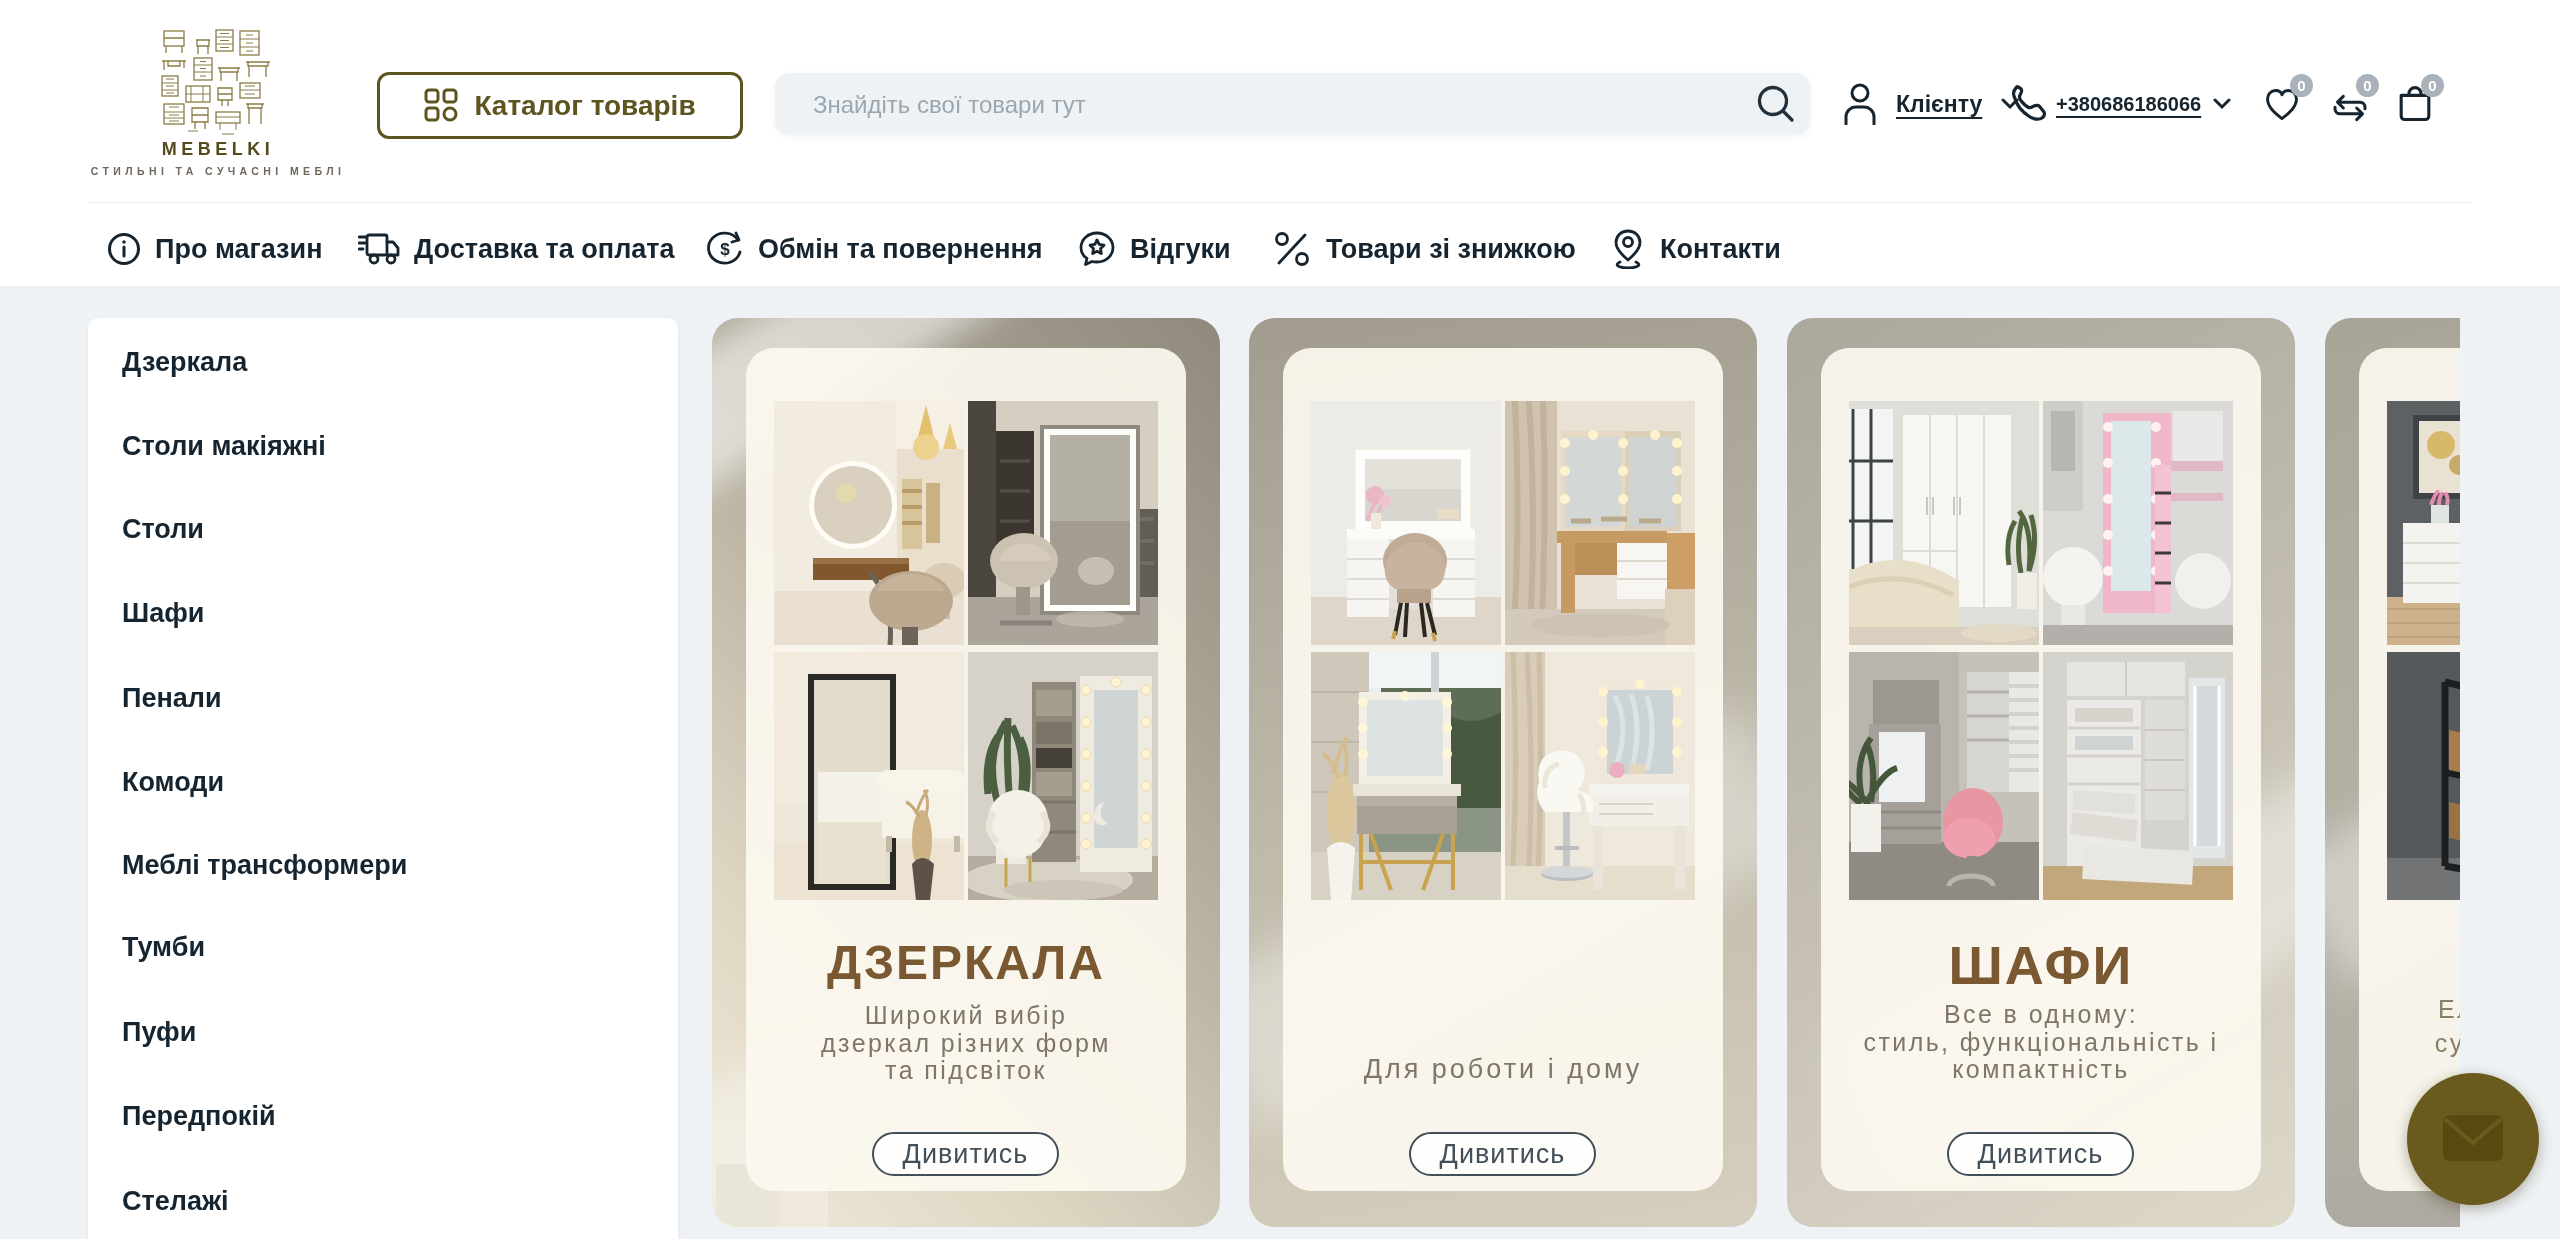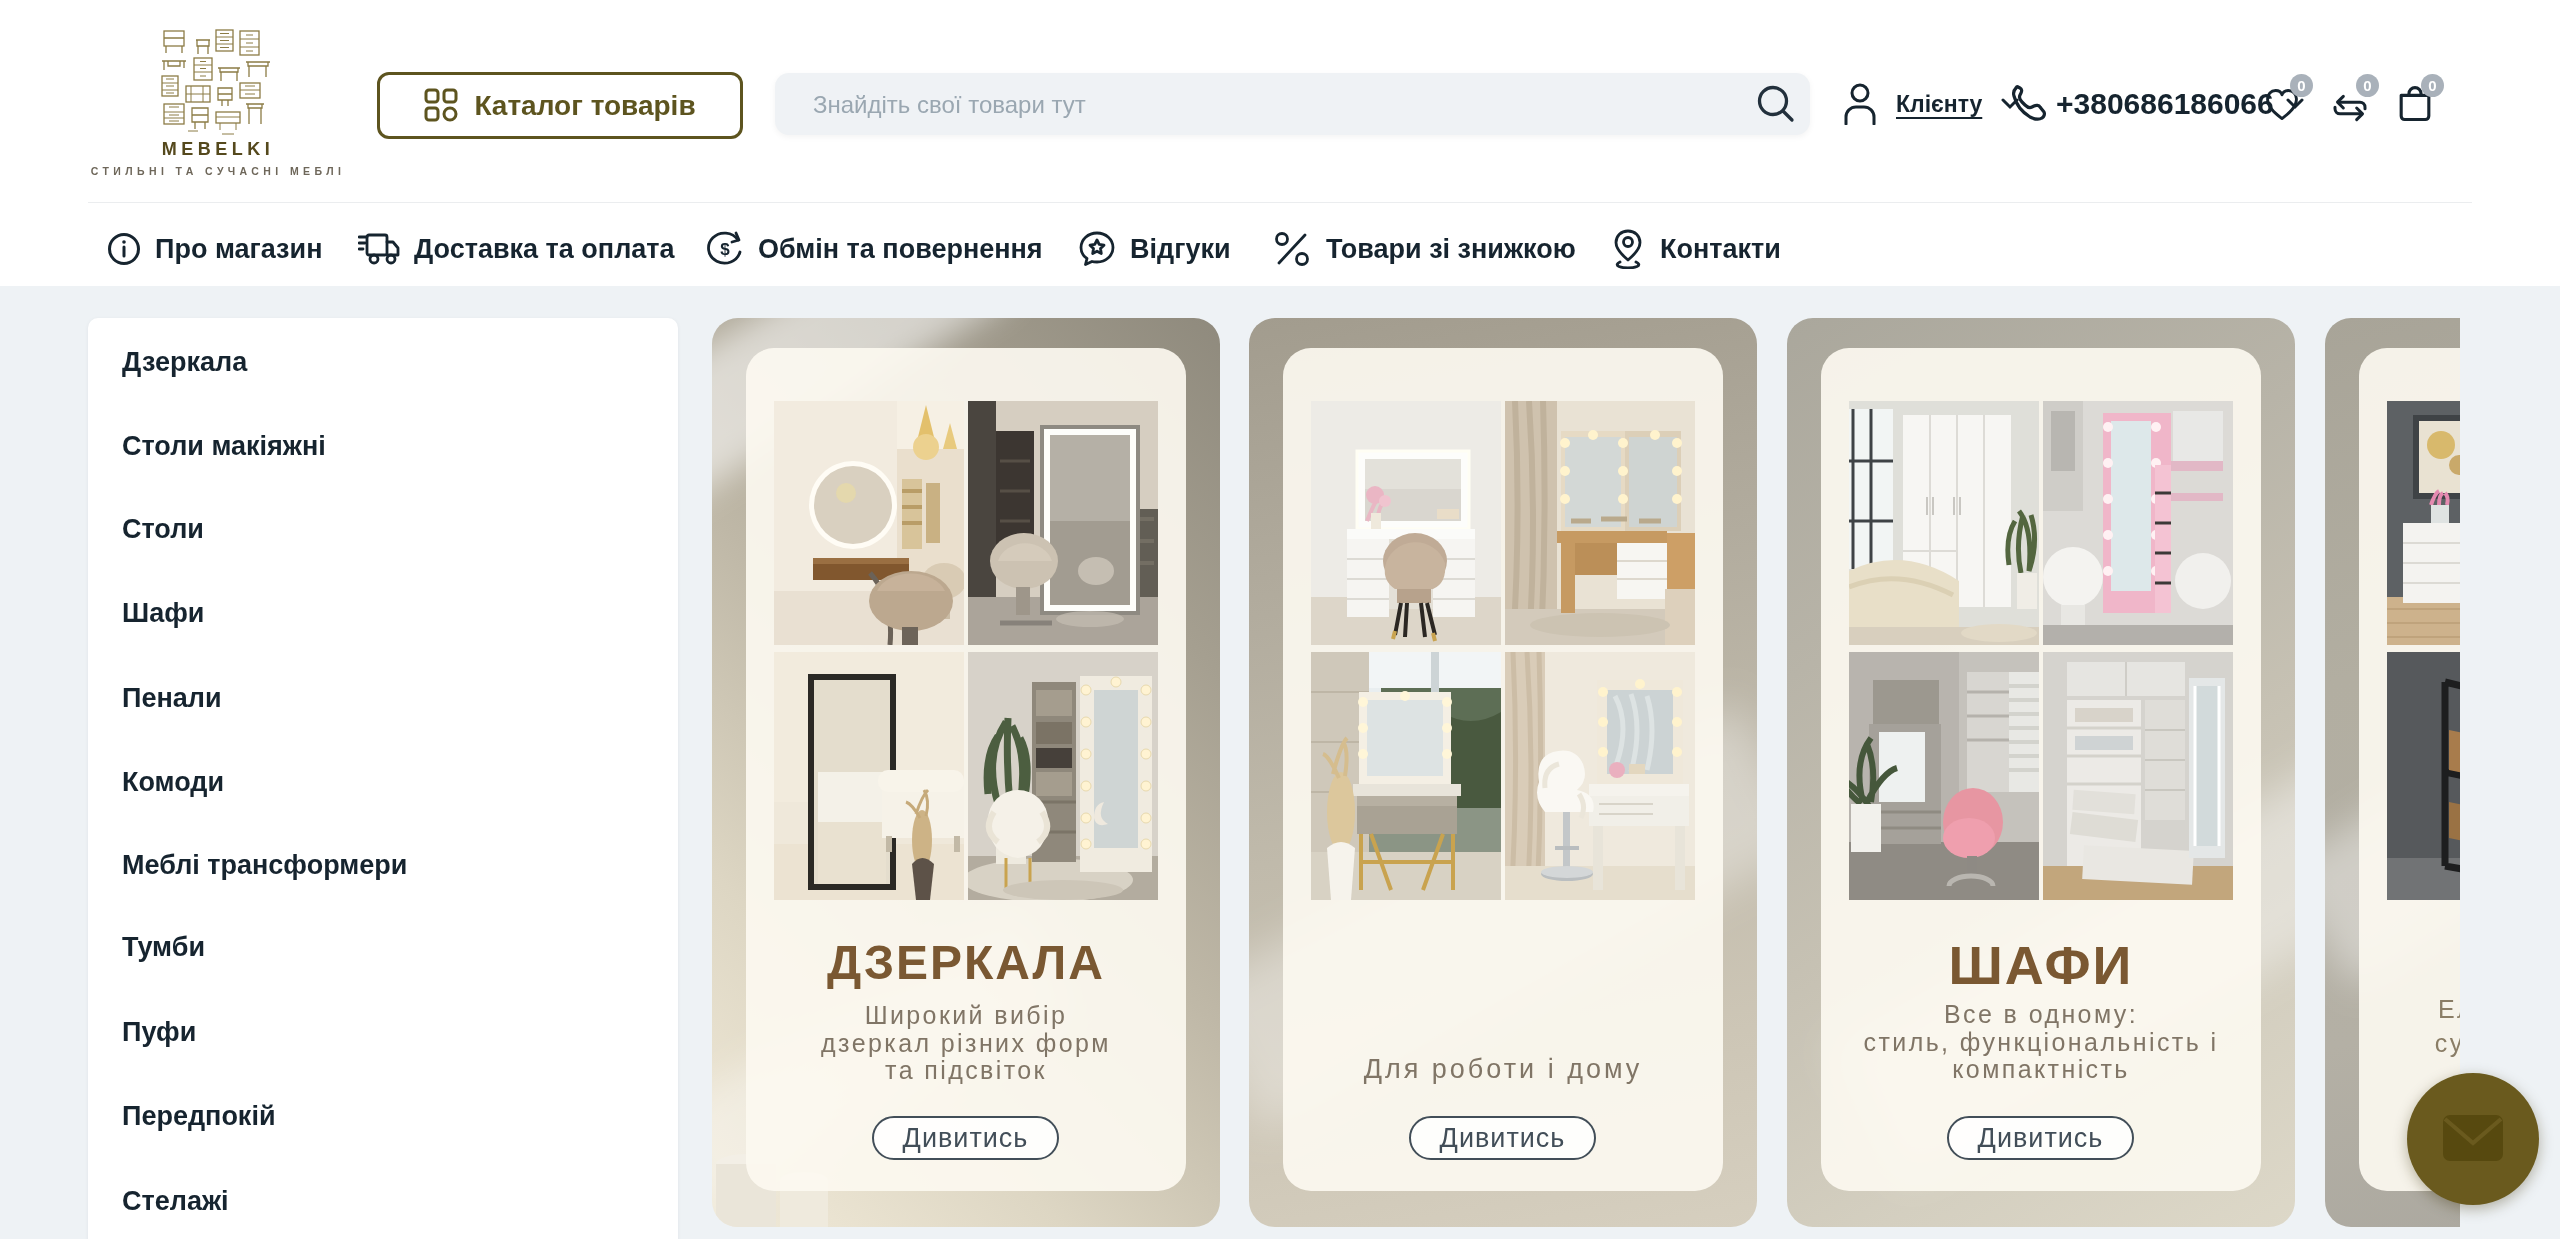--- a/index.html
+++ b/index.html
@@ -21,21 +21,21 @@
   .badge { position:absolute; width:23px; height:23px; border-radius:50%; background:#a9b1ba; color:#fff; font-size:15px; font-weight:700; display:flex; align-items:center; justify-content:center; }
   
   .sidebar { position:absolute; left:88px; top:318px; width:590px; height:980px; background:#ffffff; border-radius:10px; box-shadow:0 1px 4px rgba(30,40,50,0.06); }
   .sideitem { position:absolute; left:34px; font-size:27px; font-weight:700; color:#16242f; }
   
   .card { position:absolute; top:0; width:508px; height:909px; border-radius:26px; overflow:hidden; }
   .panel { position:absolute; left:34px; top:30px; width:440px; height:843px; background:rgba(252,248,240,0.92); border-radius:28px; }
   .tile { position:absolute; width:190px; overflow:hidden; }
   .ctitle { position:absolute; width:440px; text-align:center; font-weight:700; font-size:47px; letter-spacing:2px; color:#7a5832; }
   .csub { position:absolute; width:440px; text-align:center; font-size:25px; letter-spacing:2.4px; color:#807566; line-height:27.5px; }
-  .cbtn { position:absolute; width:187px; height:44px; border:2px solid #424e58; border-radius:22px; background:rgba(255,255,255,0.85); color:#424e58; font-size:27px; display:flex; align-items:center; justify-content:center; letter-spacing:1px; }
+  .cbtn { position:absolute; width:187px; height:44px; border:2px solid #424e58; border-radius:22px; background:rgba(255,255,255,0.85); color:#424e58; font-size:27px; display:flex; align-items:center; justify-content:center; letter-spacing:1px;margin-top:16px; }
 </style>
 </head>
 <body>
 
 <div class="header"></div>
 
 <div class="hdiv"></div>
 
 <div class="abs" style="left:88px; top:20px; width:260px; height:165px;">
 
@@ -104,21 +104,21 @@
   <svg width="18" height="12" viewBox="0 0 18 12" fill="none" stroke="#16242f" stroke-width="3">
       <path d="M2 2 L9 9 L16 2" stroke-linecap="round"></path>
     </svg>
 </div>
 
 <div class="toplink" style="left:2010px; top:82px; height:44px; gap:8px;">
 
   <svg width="38" height="40" viewBox="0 0 38 40" fill="none" stroke="#16242f" stroke-width="3.2">
     <path d="M6 4 C4 6 3 9 4 12 C6 20 12 28 20 33 C24 35 29 36 32 34 C34 33 35 30 34 28 L30 23 C29 21 26 21 24 22 L22 23 C20 24 17 23 15 21 L12 18 C10 16 9 13 10 11 L11 9 C12 7 12 5 10 4 L8 3 C7 2 6.5 3 6 4 Z" stroke-linejoin="round"></path>
   </svg>
-  <span style="font-size:30px; text-underline-offset:5px;">+380686186066</span>
+  <span style="font-size:20px; text-decoration:underline; text-underline-offset:5px;">+380686186066</span>
 
   <svg width="18" height="12" viewBox="0 0 18 12" fill="none" stroke="#16242f" stroke-width="3" style="margin-left:4px;">
       <path d="M2 2 L9 9 L16 2" stroke-linecap="round"></path>
     </svg>
 </div>
 
 <svg class="abs" style="left:2264px; top:88px;" width="36" height="34" viewBox="0 0 42 40" fill="none" stroke="#16242f" stroke-width="3.4">
   <path d="M21 36 C12 29 4 22 4 13 C4 7 8 3 13.5 3 C17 3 20 5 21 8 C22 5 25 3 28.5 3 C34 3 38 7 38 13 C38 22 30 29 21 36 Z" stroke-linejoin="round"></path>
 </svg>
 

